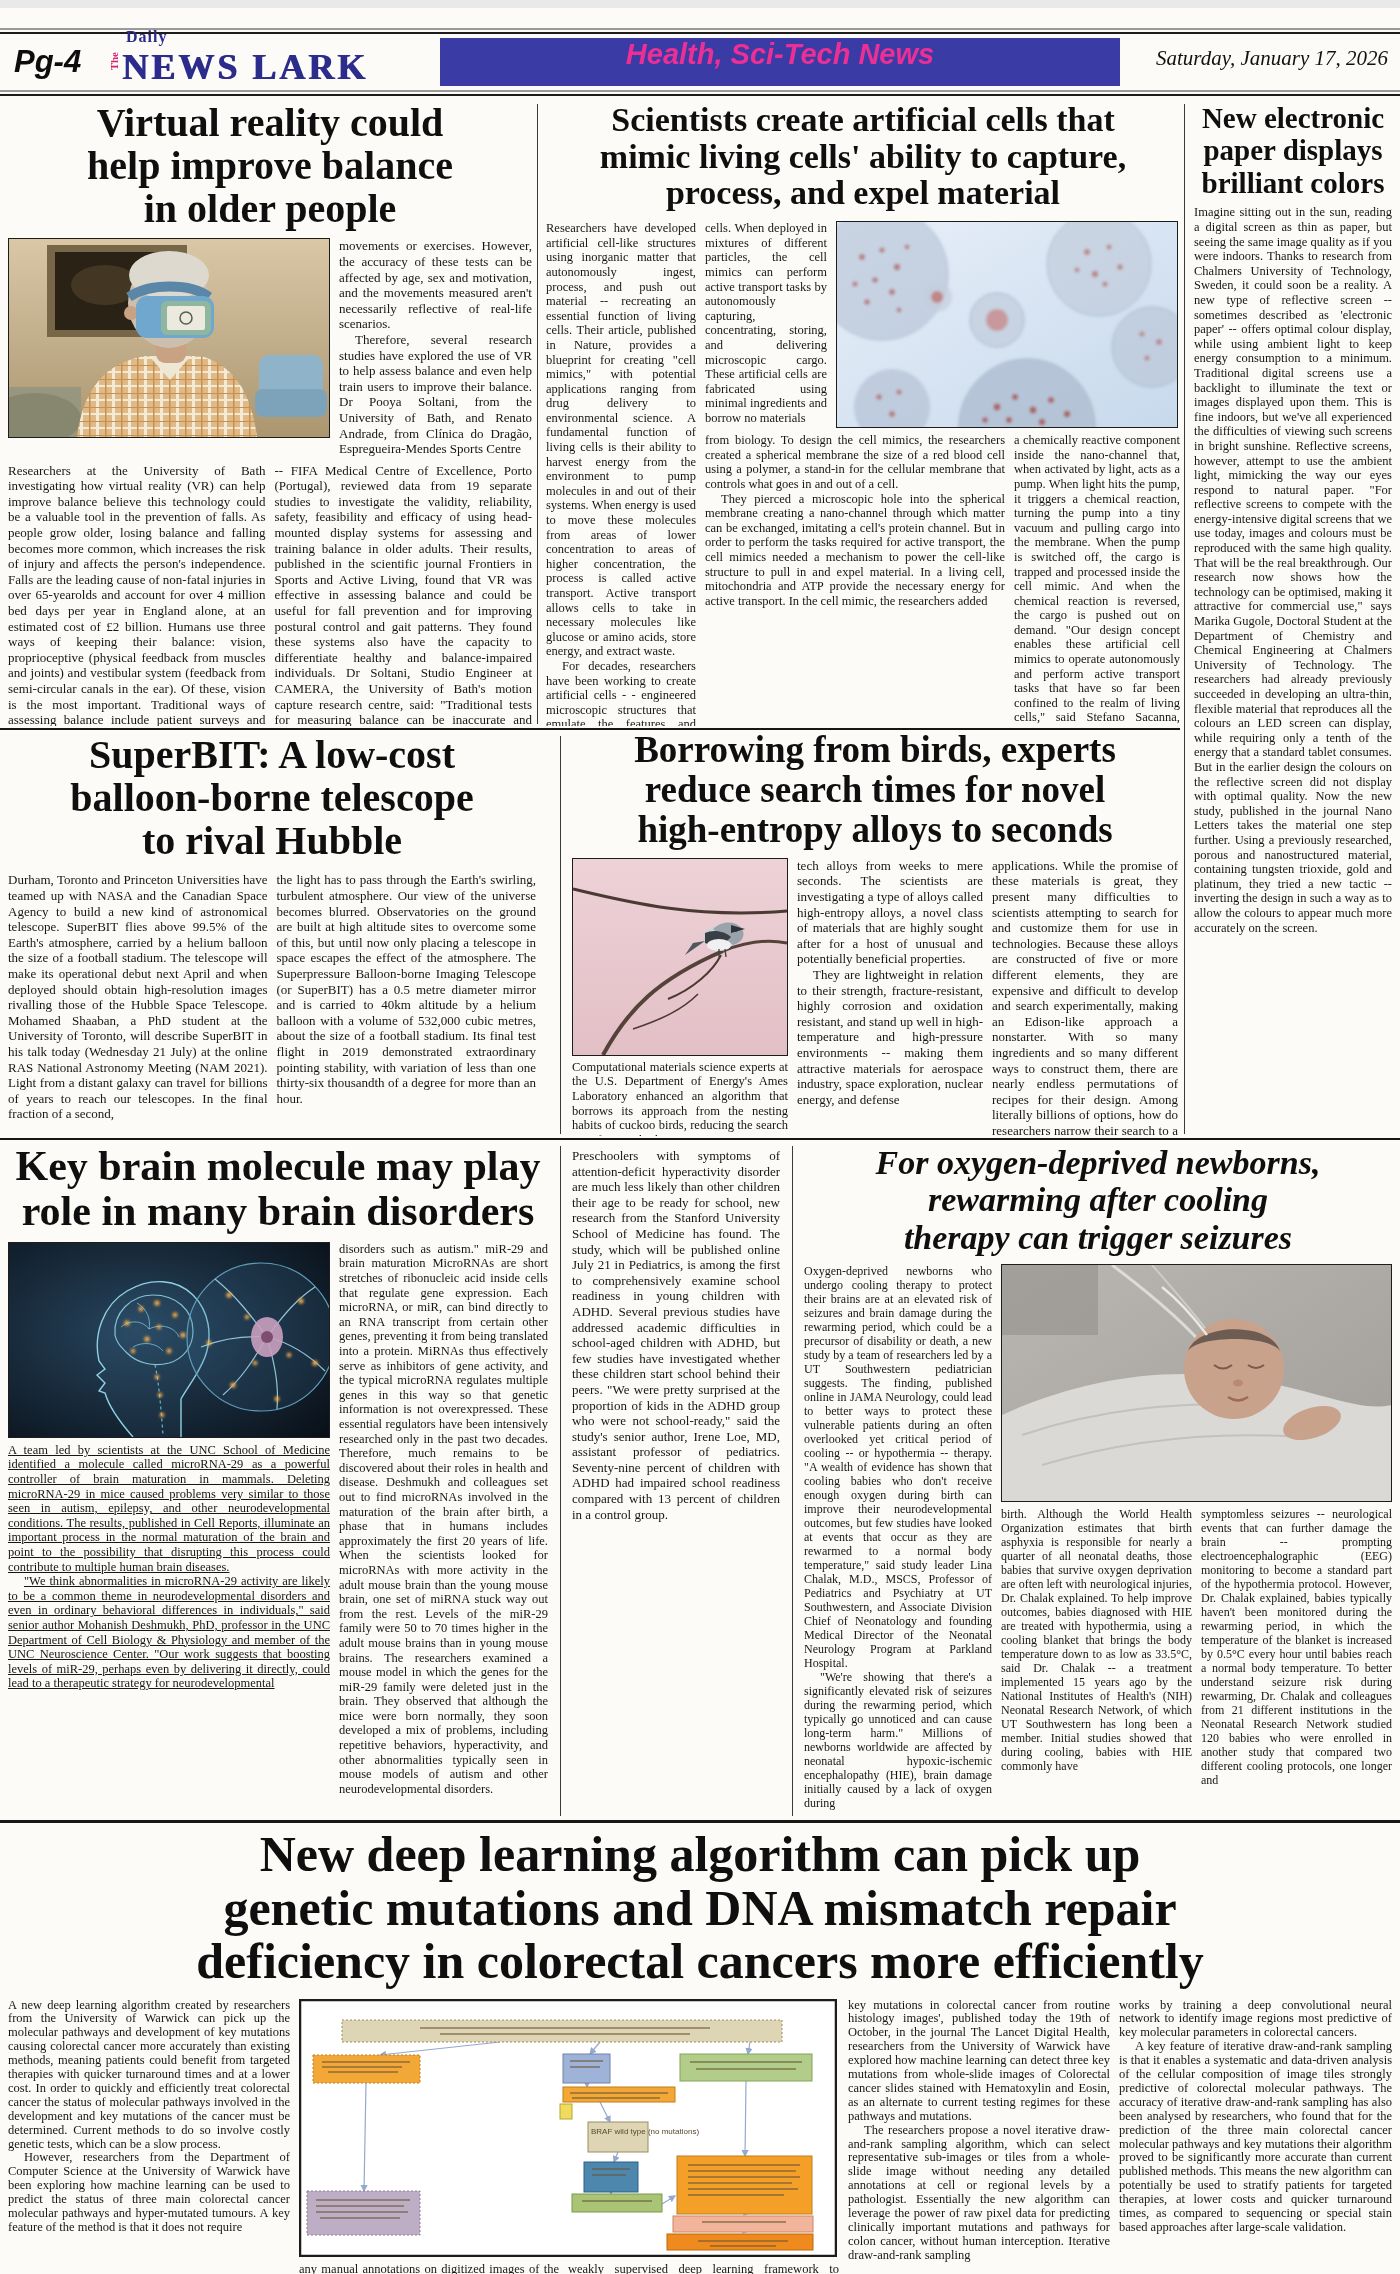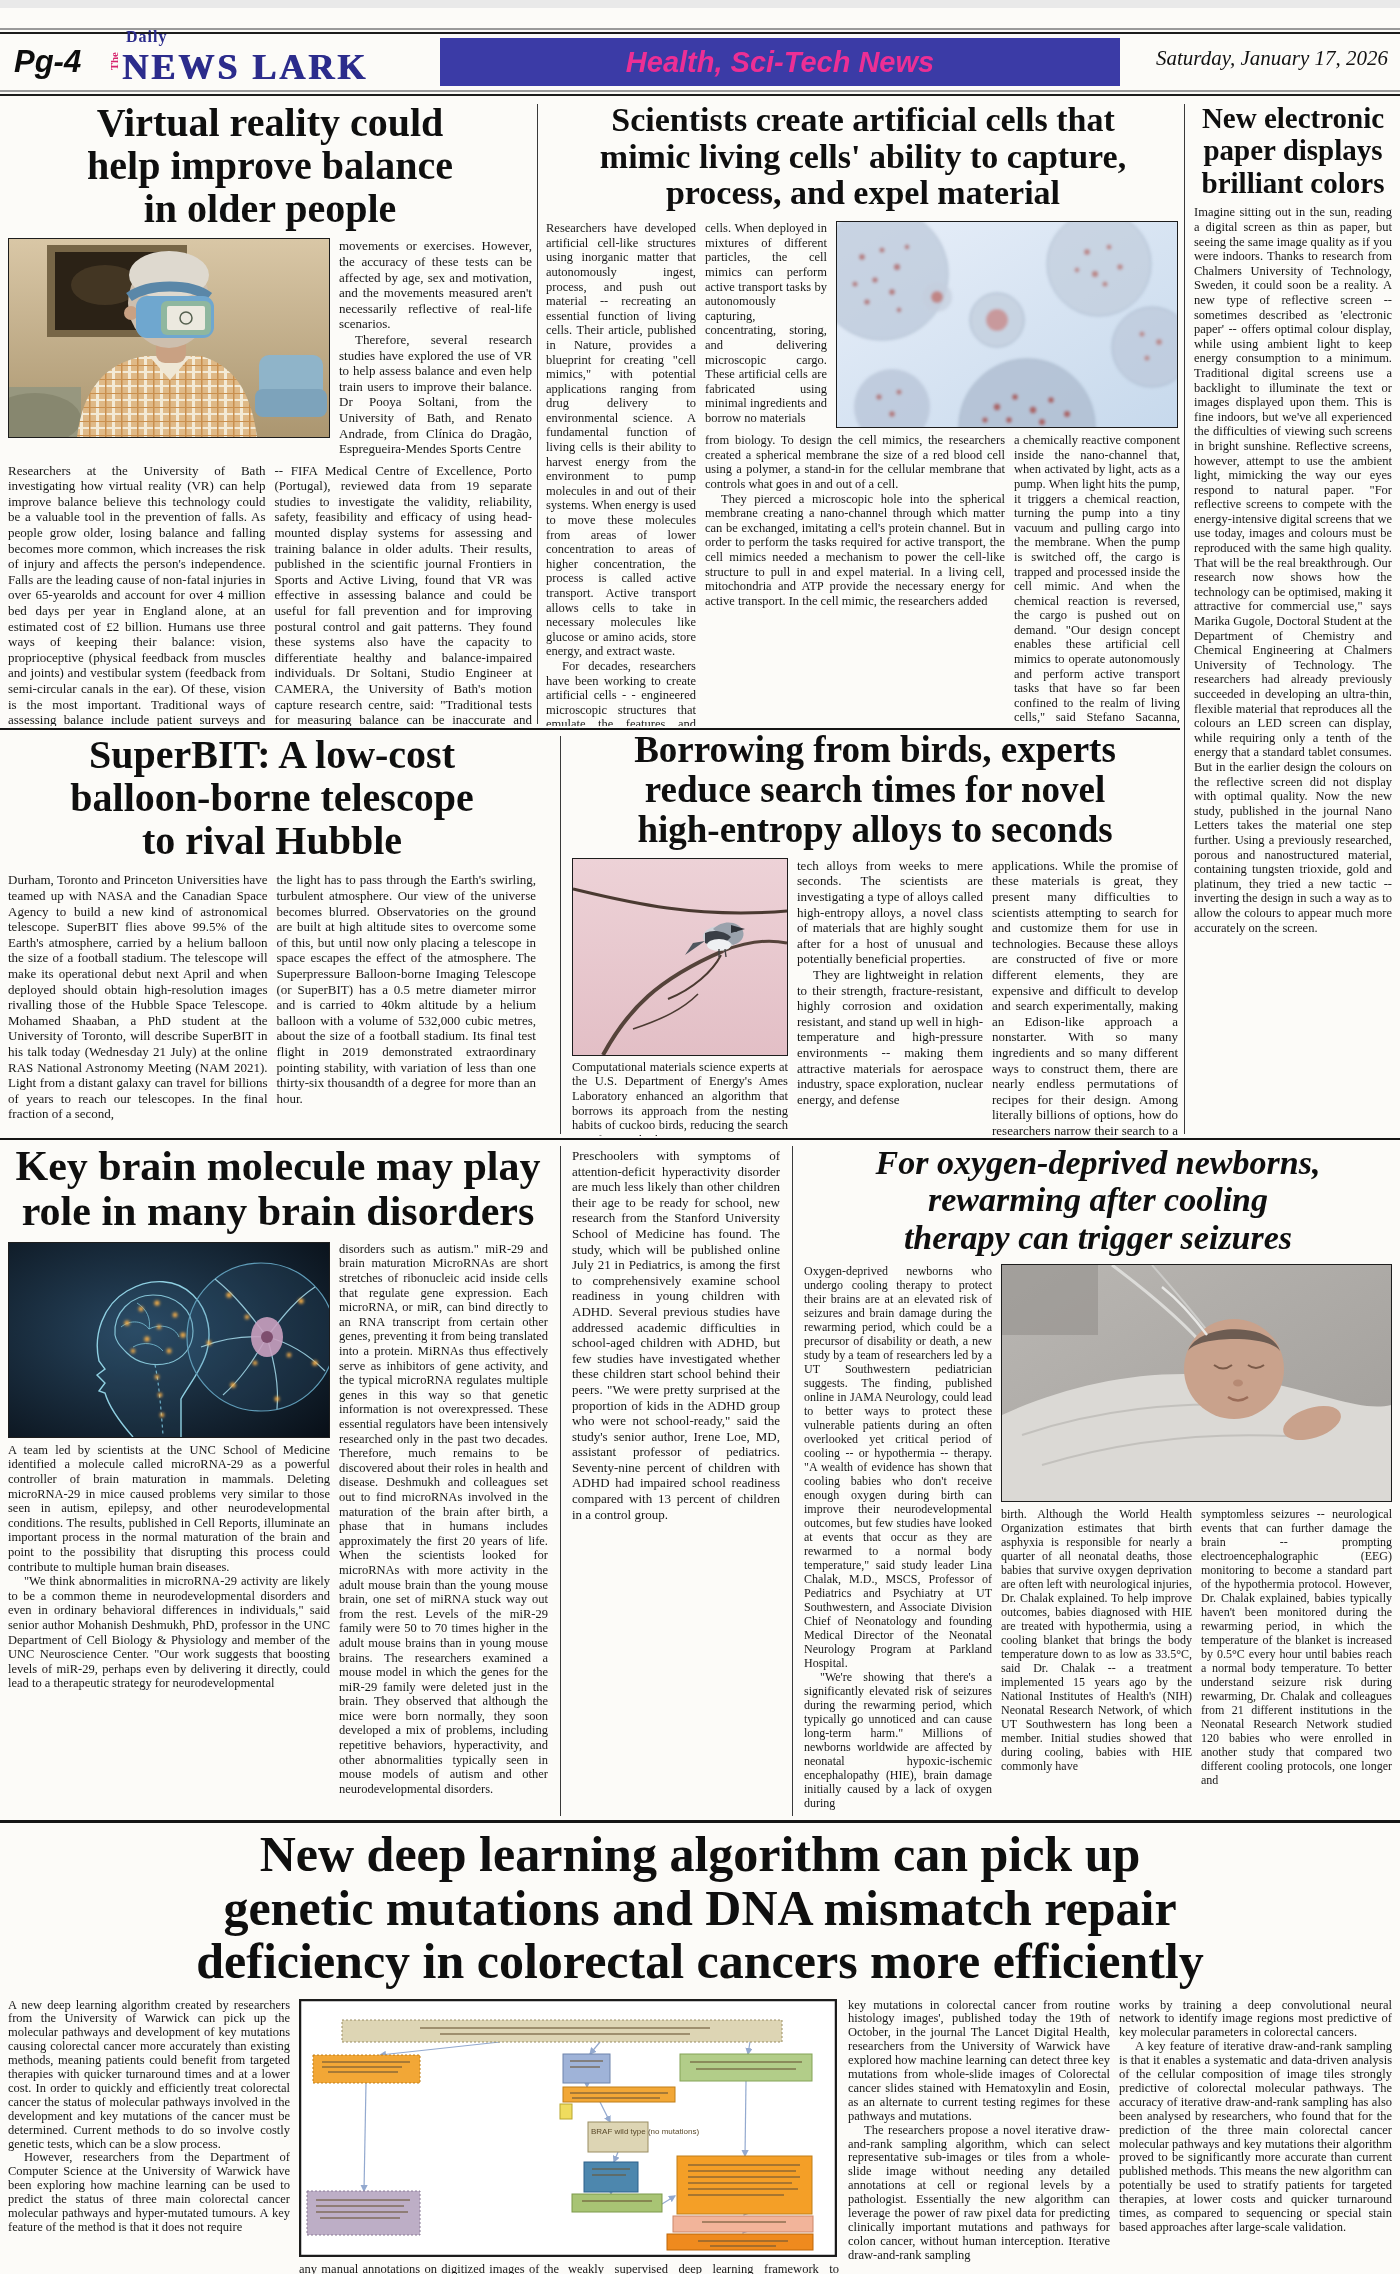--- a/index.html
+++ b/index.html
@@ -10,21 +10,21 @@
          background:linear-gradient(to bottom,#9a9a9a 0 2px,transparent 2px 4px,#1c1c1c 4px 6px,transparent 6px);}
   .pg{position:absolute;left:14px;top:36px;font-family:"Liberation Sans",sans-serif;
       font-weight:bold;font-style:italic;font-size:31px;color:#0d0d0d;}
   .masthead{position:absolute;left:100px;top:20px;width:330px;color:#2c2c8c;}
   .mh-daily{display:block;margin-left:26px;font-weight:bold;font-size:16px;letter-spacing:1px;color:#2c2c8c;}
   .mh-the{position:absolute;left:8px;top:24px;writing-mode:vertical-rl;transform:rotate(180deg);
           font-size:11px;font-weight:bold;color:#d6256e;}
   .mh-name{display:block;margin-left:22px;font-weight:bold;font-size:36px;letter-spacing:3px;
            color:#2c2c8c;text-shadow:1px 0 0 #2c2c8c;}
   .banner{position:absolute;left:440px;top:30px;width:680px;height:48px;background:#3b3ba6;
-          display:flex;align-items:center;justify-content:center;}
+          display:flex;align-items:flex-start;justify-content:center;}
   .banner span{font-family:"Liberation Sans",sans-serif;font-weight:bold;font-style:italic;
                font-size:29px;color:#ec2f95;}
   .dateline{position:absolute;right:12px;top:38px;font-style:italic;font-size:21px;color:#111;}
   
   .art{position:absolute;overflow:hidden;}
   .headline{font-weight:bold;text-align:center;white-space:pre-line;color:#0f0f0f;}
   .h-vr{font-size:40px;line-height:1.07;}
   .h-cells{font-size:34px;line-height:1.08;}
   .h-epaper{font-size:29px;line-height:1.12;margin-bottom:6px;}
   .h-superbit{font-size:40px;line-height:1.07;}
@@ -270,21 +270,21 @@
       <div class="bt fs13" style="flex:1;">applications. While the promise of these materials is great, they present many difficulties to scientists attempting to search for and customize them for use in technologies. Because these alloys are constructed of five or more different elements, they are expensive and difficult to develop and search experimentally, making an Edison-like approach a nonstarter. With so many ingredients and so many different ways to construct them, there are nearly endless permutations of recipes for their design. Among literally billions of options, how do researchers narrow their search to a few excellent potential candidates for an application?</div>
     </div>
   </div>
 
   <div class="hrule" style="left:0;top:1130px;width:1400px;"></div>
 
   <div class="art" style="left:8px;top:1136px;width:540px;height:672px;">
     <div class="headline h-brain">Key brain molecule may play
 role in many brain disorders</div>
     <div class="flexrow" style="margin-top:8px;">
-      <div style="width:322px;flex:none;">
+      <div style="width:322px;flex:none;text-decoration:underline;">
         <div class="imgbox" style="width:322px;height:196px;margin-bottom:5px;">
           <svg viewBox="0 0 320 194" width="320" height="194">
             <defs>
               <radialGradient id="nbg" cx="0.4" cy="0.45" r="0.9">
                 <stop offset="0" stop-color="#27455e"></stop>
                   <stop offset="1" stop-color="#05090f"></stop>
               </radialGradient>
               <filter id="glow">
                   <feGaussianBlur stdDeviation="1.4"></feGaussianBlur>
                 </filter>

